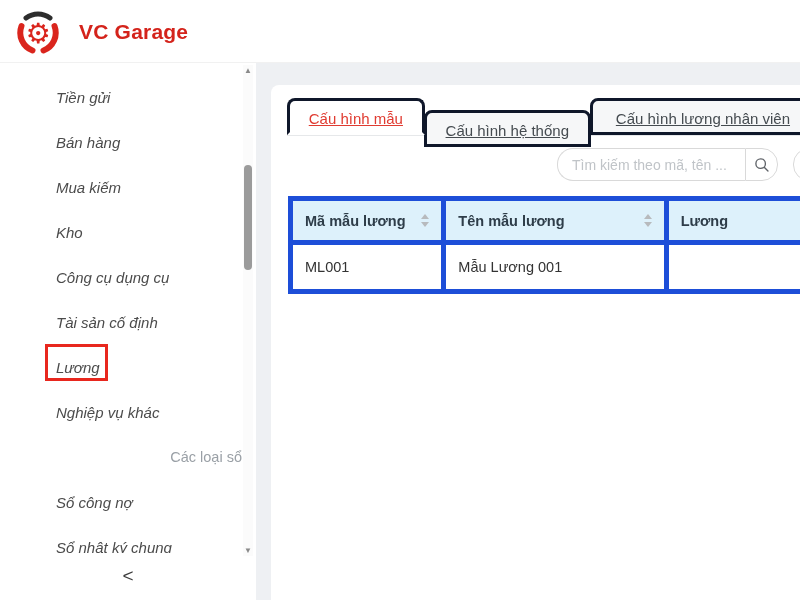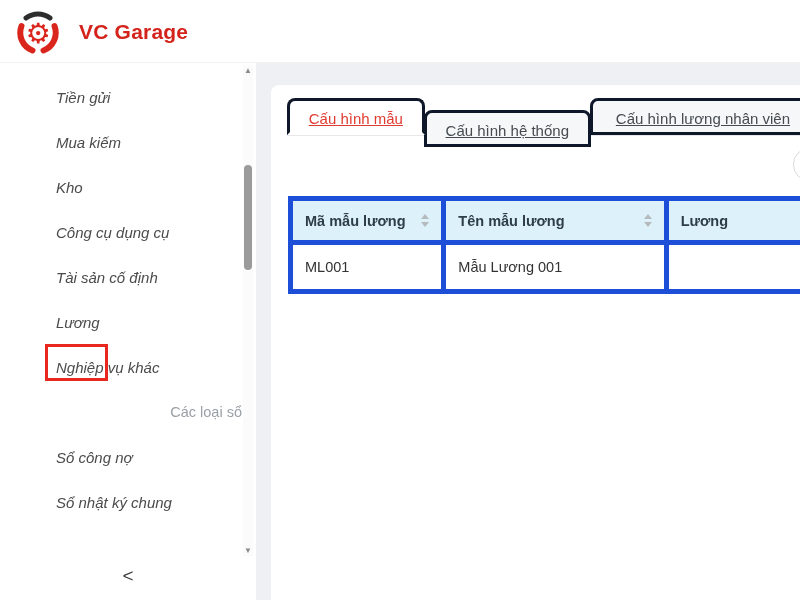--- a/index.html
+++ b/index.html
@@ -92,20 +92,21 @@
       <path d="M41.5 19 A19 19 0 0 1 30.5 43.5" fill="none" stroke="#da251d" stroke-width="6" stroke-linecap="round"></path>
       <text x="25" y="36" text-anchor="middle" font-size="28" fill="#da251d">⚙</text>
     </svg>
     <span id="brand-name">VC Garage</span>
   </div>
 
   <div id="sidebar">
     <div id="side-scroll">
       <div class="side-list">
         <div class="side-item"><span>Tiền gửi</span></div>
+        <div class="side-item"><span>Bán hàng</span></div>
         <div class="side-item"><span>Mua kiếm</span></div>
         <div class="side-item"><span>Kho</span></div>
         <div class="side-item"><span>Công cụ dụng cụ</span></div>
         <div class="side-item"><span>Tài sản cố định</span></div>
         <div class="side-item"><span>Lương</span></div>
         <div class="side-item"><span>Nghiệp vụ khác</span></div>
         <div class="side-section">Các loại sổ</div>
         <div class="side-item"><span>Sổ công nợ</span></div>
         <div class="side-item"><span>Sổ nhật ký chung</span></div>
       </div>
@@ -128,20 +129,29 @@
 
   <div id="main">
     <div id="content-card">
 
       <div id="tabbar">
         <div id="tab-0" class="tab active">Cấu hình mẫu</div>
         <div id="tab-1" class="tab">Cấu hình hệ thống</div>
         <div id="tab-2" class="tab">Cấu hình lương nhân viên</div>
       </div>
 
+      <div id="search-wrap">
+        <input id="search-input" type="text" placeholder="Tìm kiếm theo mã, tên ..." style="">
+        <button id="search-btn">
+          <svg width="17" height="17" viewBox="0 0 20 20">
+            <circle cx="9" cy="9" r="5.6" fill="none" stroke="#5f6368" stroke-width="1.6"></circle>
+            <line x1="13.2" y1="13.2" x2="17.6" y2="17.6" stroke="#5f6368" stroke-width="1.6" stroke-linecap="round"></line>
+          </svg>
+        </button>
+      </div>
       <div id="partial-pill"></div>
 
       <table id="template-table">
         <colgroup>
             <col style="width:165px">
             <col style="width:265px">
             <col style="width:182px">
           </colgroup>
         <thead>
           <tr>

